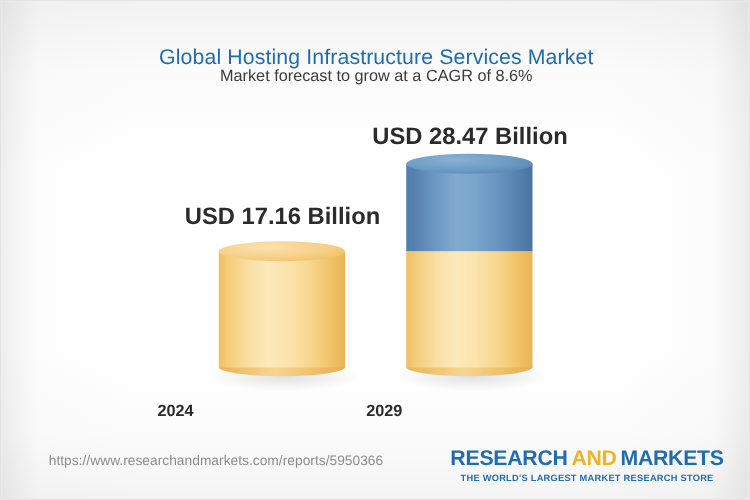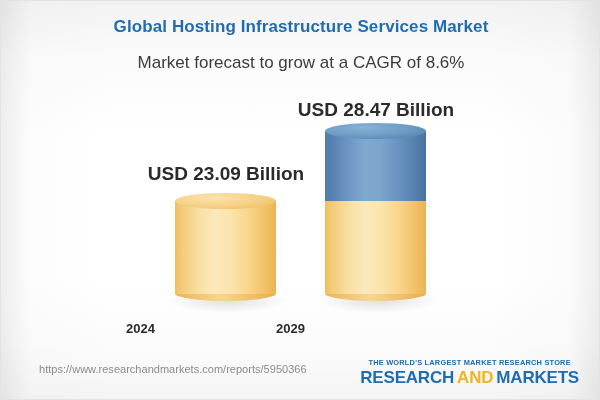--- a/index.html
+++ b/index.html
@@ -12,26 +12,26 @@
     position:relative;width:600px;height:400px;box-sizing:border-box;
     background:
       linear-gradient(to bottom, #f2f2f2 0%, #fbfbfb 14%, #ffffff 34%, #ffffff 70%, #fcfcfc 86%, #f4f4f4 100%),
       linear-gradient(to right, #eeeeee 0%, #fdfdfd 5%, #ffffff 18%, #ffffff 82%, #fcfcfc 95%, #ededed 100%);
     background-blend-mode:multiply;
     border:1px solid #e3e3e3;
   }
 
   
   #title{
-    position:absolute;left:0;top:16px;width:600px;text-align:center;
-    font-size:17px;font-weight:bold;color:#1f6cb0;letter-spacing:.1px;
+    position:absolute;left:0;top:35px;width:600px;text-align:center;
+    font-size:17px;font-weight:normal;color:#1f6cb0;letter-spacing:.1px;
   }
   #subtitle{
     position:absolute;left:0;top:52px;width:600px;text-align:center;
-    font-size:17px;color:#3c3c3c;
+    font-size:13px;color:#3c3c3c;
   }
 
   
   #plot{position:absolute;left:0;top:0;width:600px;height:400px;}
 
   .bar-group{position:absolute;}
 
   .val-label{
     position:absolute;width:200px;text-align:center;
     font-size:19px;font-weight:bold;color:#2b2b2b;white-space:nowrap;
@@ -92,21 +92,21 @@
 
 <div id="canvas">
 
   <div id="title">Global Hosting Infrastructure Services Market</div>
   <div id="subtitle">Market forecast to grow at a CAGR of 8.6%</div>
 
   <div id="plot">
 
     <div class="bar-group">
 
-      <div class="val-label" style="left:125px;top:162px;">USD 23.09 Billion</div>
+      <div class="val-label" style="left:125px;top:162px;">USD 17.16 Billion</div>
 
       <div class="shadow" style="left:168px;top:288px;width:118px;height:24px;"></div>
 
       <div class="cyl" style="left:174px;top:192px;width:101px;height:108px;">
         <div class="cyl-bot yellow-bot" style="top:93px;height:15px;"></div>
         <div class="cyl-body yellow-body" style="top:8px;height:93px;"></div>
         <div class="cyl-top yellow-top" style="top:0px;height:16px;"></div>
       </div>
 
       <div class="year-label" style="left:125px;top:320px;">2024</div>
@@ -120,27 +120,27 @@
 
       <div class="cyl" style="left:324px;top:122px;width:101px;height:178px;">
 
         <div class="cyl-bot yellow-bot" style="top:163px;height:15px;"></div>
         <div class="cyl-body yellow-body" style="top:78px;height:93px;"></div>
 
         <div class="cyl-body blue-body" style="top:8px;height:70px;"></div>
         <div class="cyl-top blue-top" style="top:0px;height:16px;"></div>
       </div>
 
-      <div class="year-label" style="left:275px;top:320px;">2029</div>
+      <div class="year-label" style="left:292px;top:320px;">2029</div>
     </div>
 
   </div>
 
   <div id="footer">
     <div id="url">https://www.researchandmarkets.com/reports/5950366</div>
 
     <div id="logo">
+      <div id="logo-main"><span class="lg-blue">RESEARCH</span><span class="lg-gold" style="margin:0 3px;">AND</span><span class="lg-blue">MARKETS</span></div>
       <div id="logo-tag">THE WORLD'S LARGEST MARKET RESEARCH STORE</div>
-      <div id="logo-main"><span class="lg-blue">RESEARCH</span><span class="lg-gold" style="margin:0 3px;">AND</span><span class="lg-blue">MARKETS</span></div>
     </div>
   </div>
 
 </div>
 
 </body></html>

